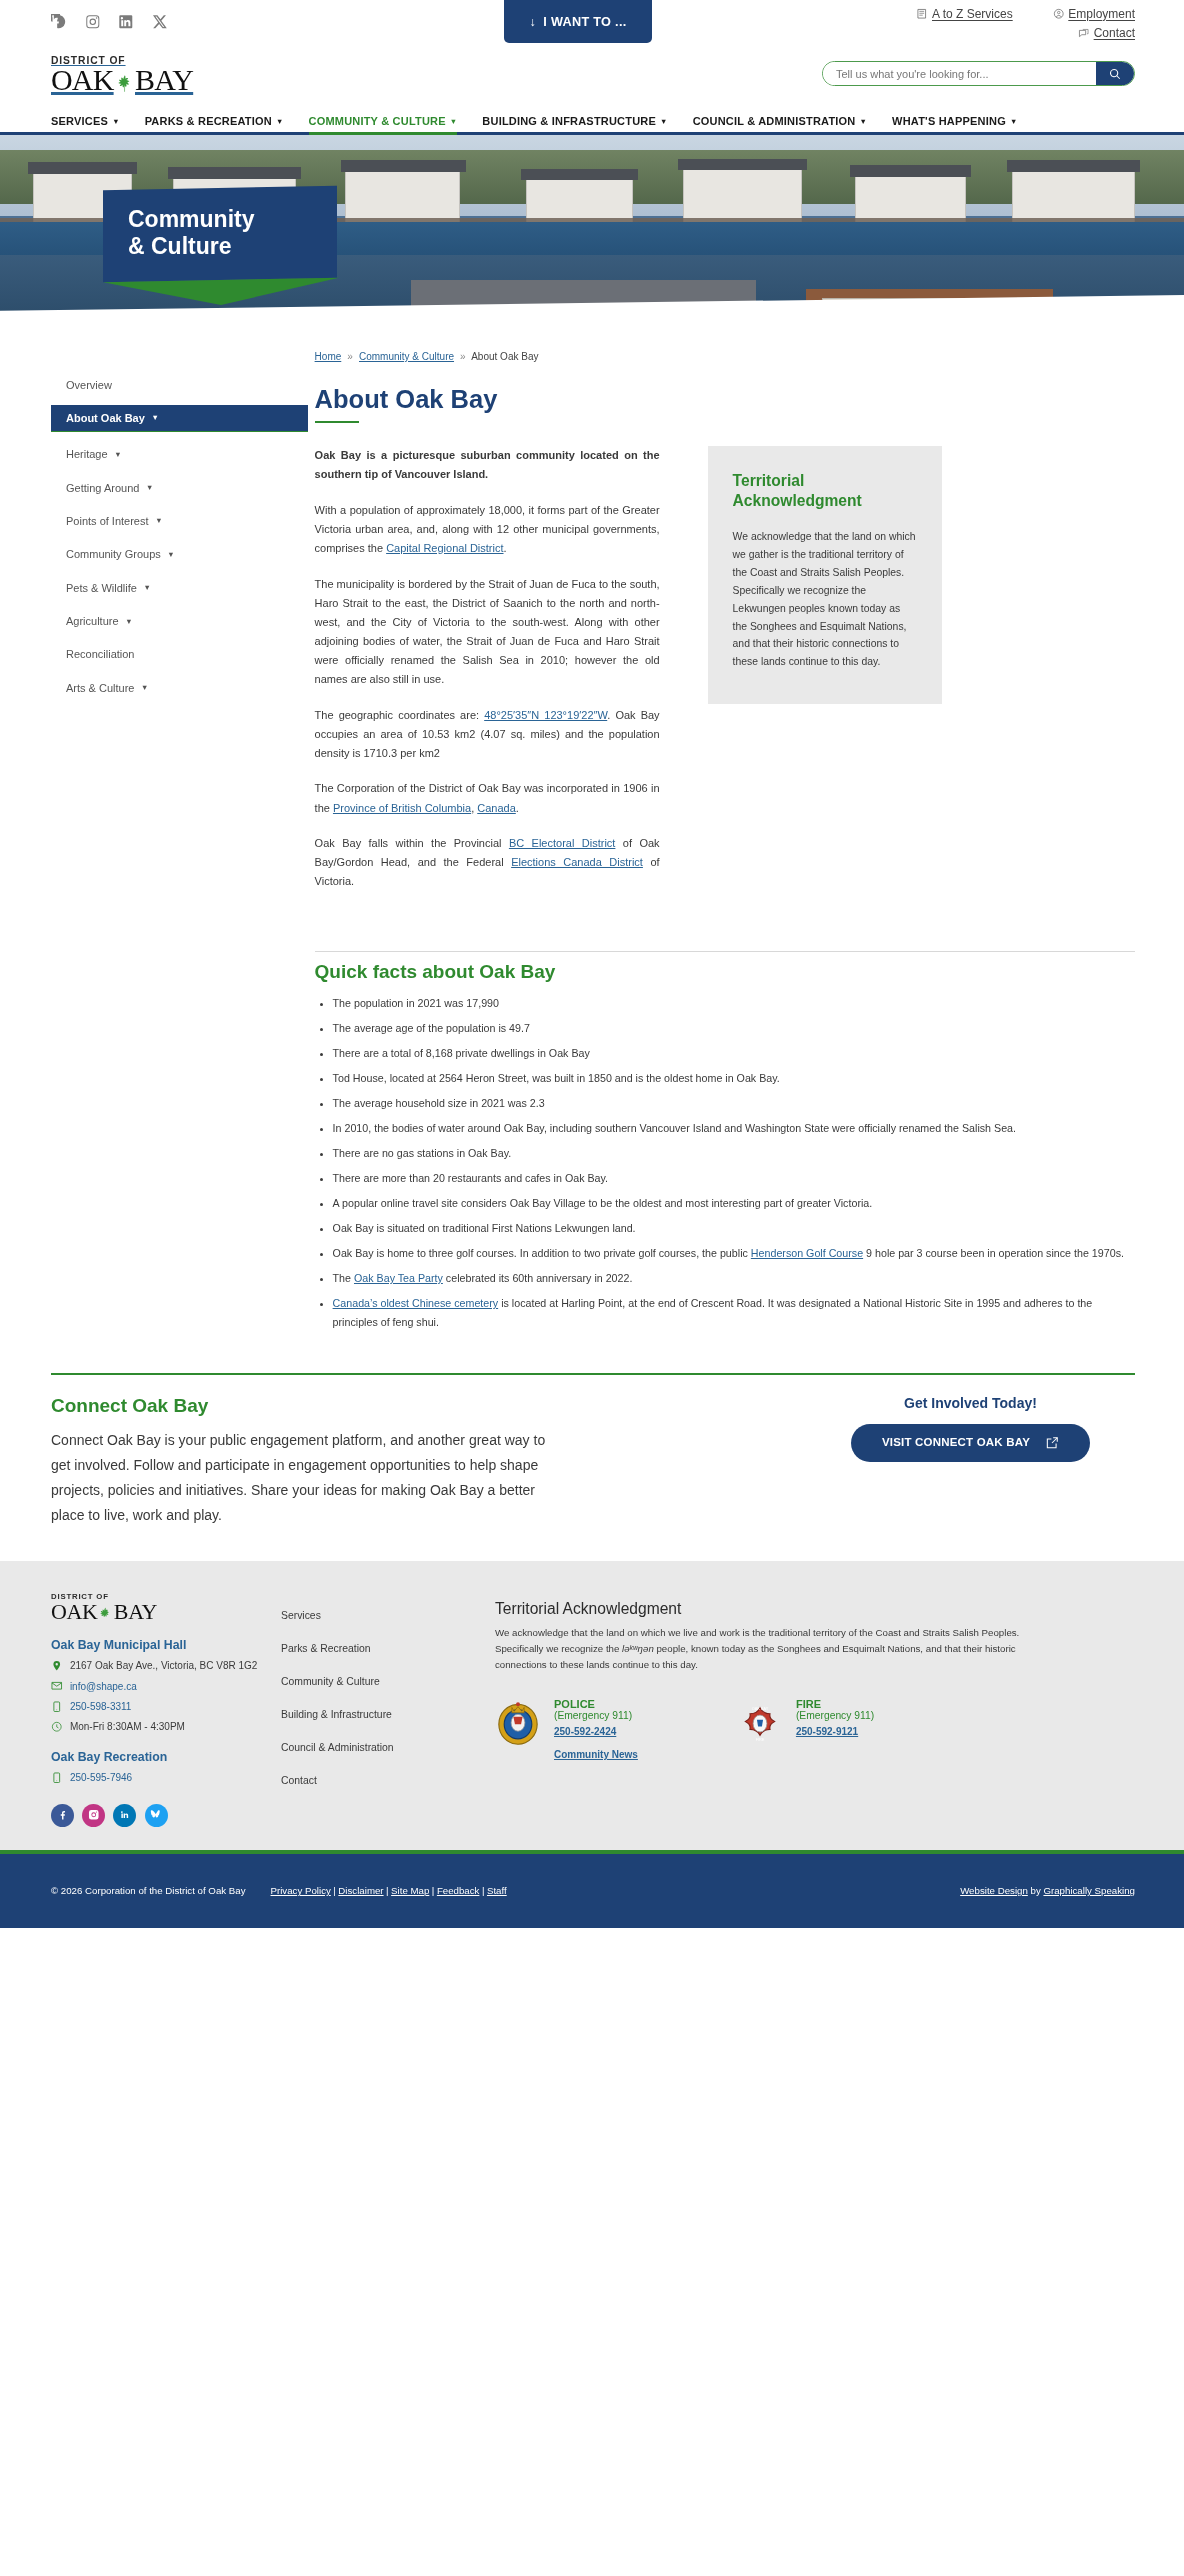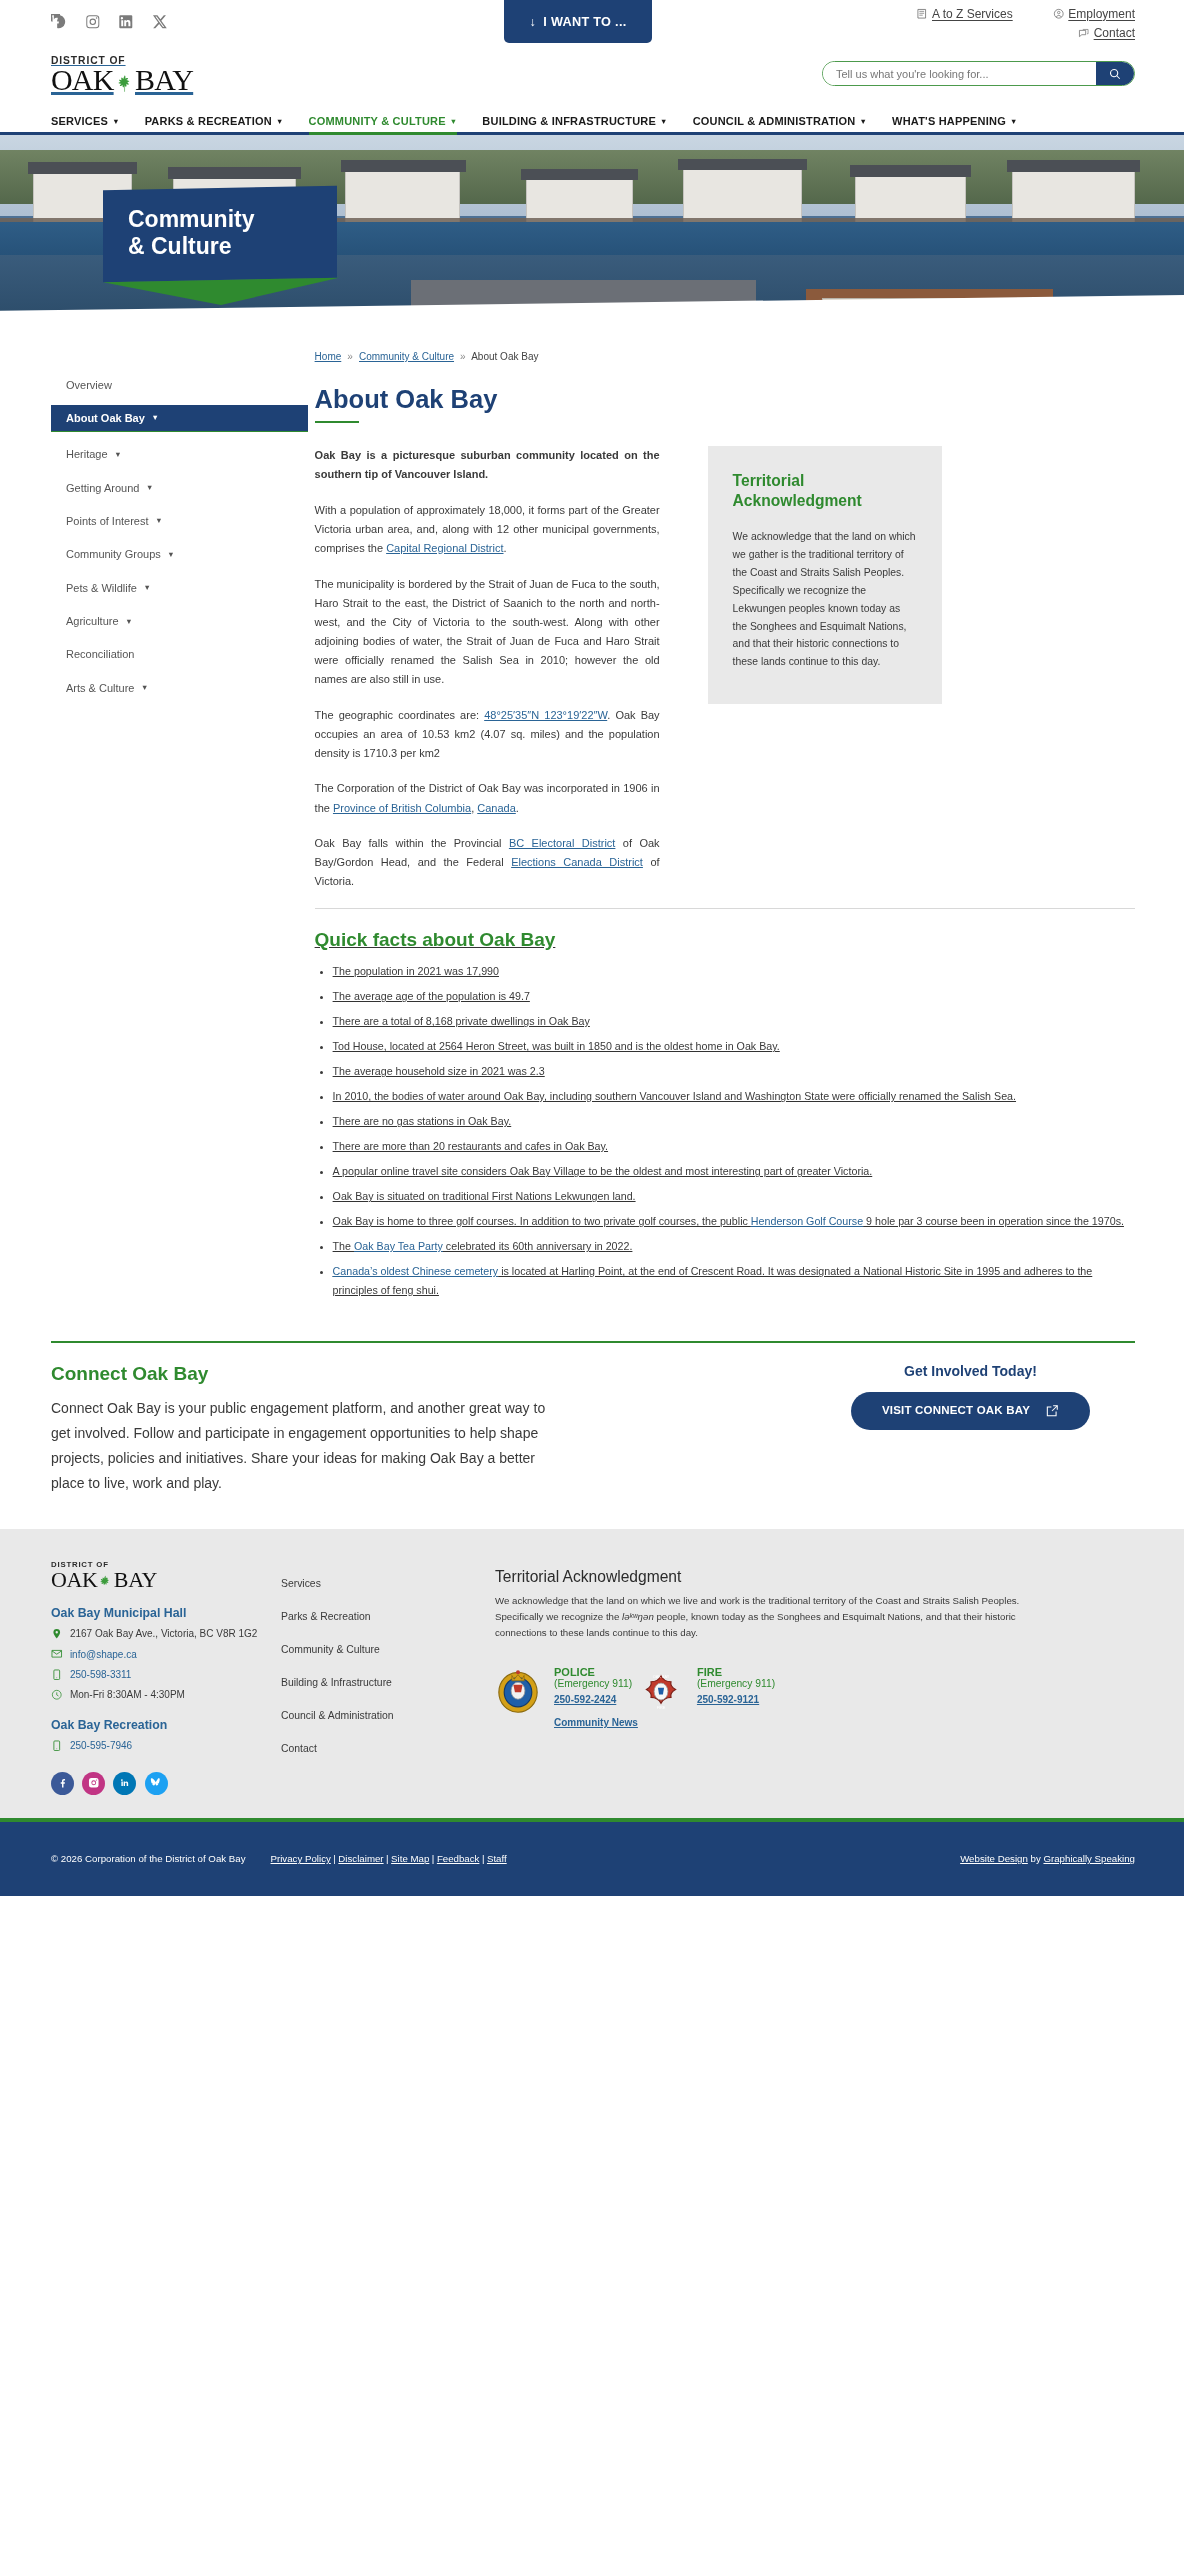--- a/index.html
+++ b/index.html
@@ -265,21 +265,21 @@
   .ack-box h2 {
     color: #2f8a2f;
     font-size: 15.6px;
     font-weight: 700;
     line-height: 1.25;
     margin-bottom: 18px;
   }
   .ack-box p { font-size: 10.4px; line-height: 1.72; color: #3a3a3a; }
 
   
-  .quickfacts { padding-top: 20px; border-top: 0.8px solid #d8d8d8; text-decoration: underline; }
+  .quickfacts { margin-top: 43px; padding-top: 9px; border-top: 0.8px solid #d8d8d8; }
   .quickfacts h2 { color: #2f8a2f; font-size: 19px; font-weight: 700; margin-bottom: 11.5px; }
   .quickfacts ul { padding-left: 18px; }
   .quickfacts li {
     font-size: 10.7px;
     line-height: 1.72;
     color: #3a3a3a;
     margin-bottom: 6.6px;
   }
   .quickfacts li a { color: #2a6496; text-decoration: underline; }
 
@@ -353,21 +353,21 @@
     font-size: 10.4px;
     color: #3a3a3a;
     text-decoration: none;
     margin-bottom: 22px;
   }
 
   .fcol-ack { flex: 1; padding-top: 8.2px; }
   .fcol-ack h3 { font-size: 15.6px; color: #2b2b2b; font-weight: 400; margin-bottom: 7.4px; }
   .fcol-ack p { font-size: 9.7px; line-height: 1.62; color: #3a3a3a; max-width: 526px; }
   .fcol-ack p i { font-style: italic; }
-  .emerg { display: flex; margin-top: 25px; }
+  .emerg { display: flex; gap: 99px; margin-top: 25px; }
   .emerg-item { display: flex; gap: 13px; align-items: flex-start; }
   .crest { width: 46px; height: 48px; flex: none; }
   .emerg-txt .t { color: #2f8a2f; font-size: 11px; font-weight: 700; }
   .emerg-txt .s { color: #2f8a2f; font-size: 10.3px; margin-bottom: 5px; }
   .emerg-txt a { display: block; font-size: 10px; color: #2a6496; text-decoration: underline; margin-bottom: 12px; font-weight: bold; }
 
   
   .greenstrip { height: 4.1px; background: #2f8a2f; }
   .bottombar {
     background: #1e4175;

